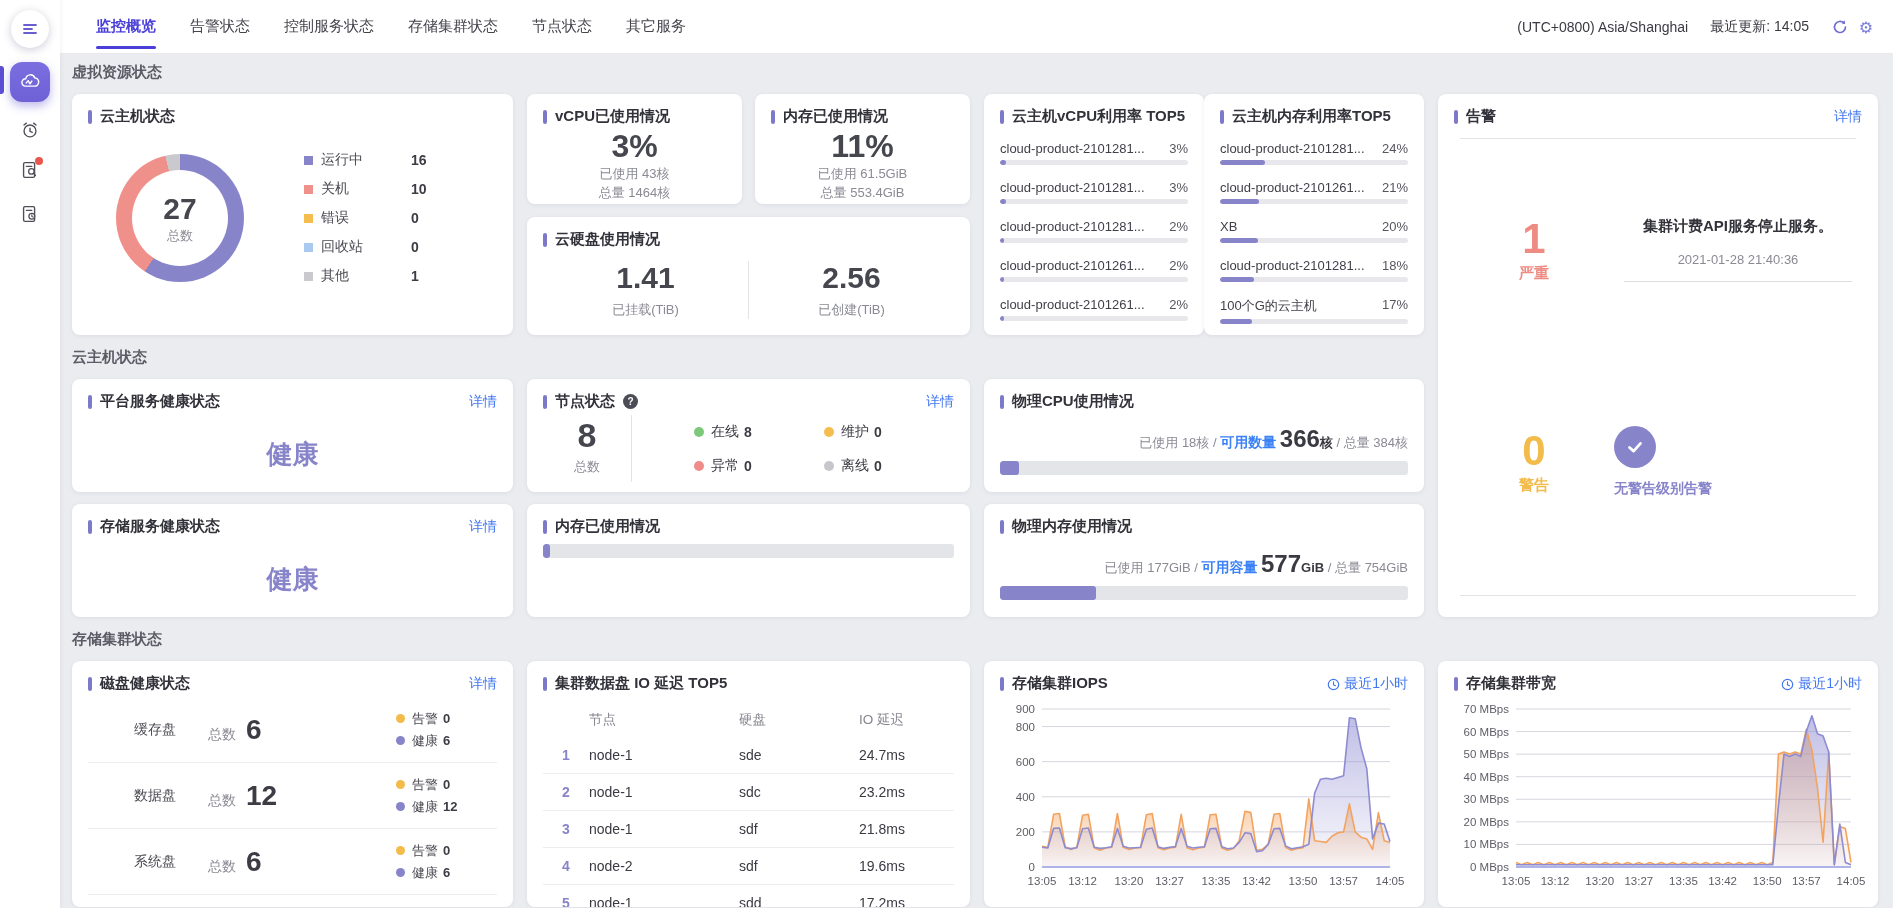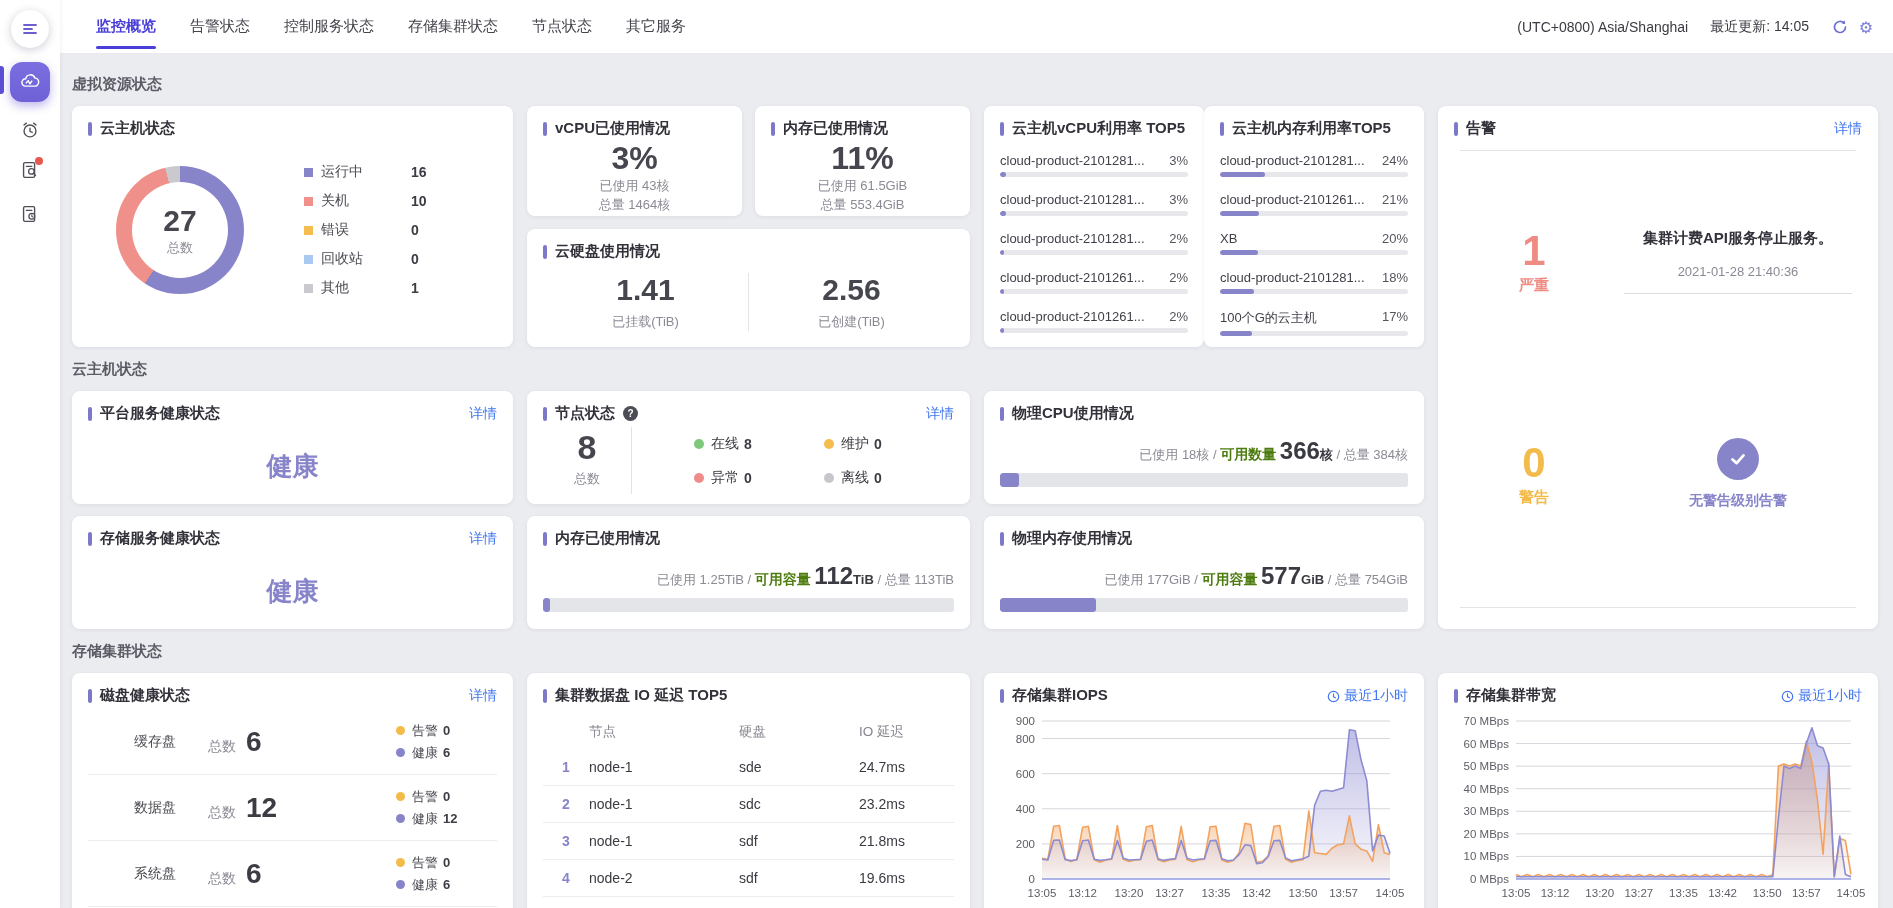--- a/index.html
+++ b/index.html
@@ -19,21 +19,21 @@
   .tabs { position:absolute; left:36px; top:0; height:54px; display:flex; }
   .tab { position:relative; margin-right:34px; line-height:52px; font-size:15px; color:#45454e; cursor:pointer; white-space:nowrap; }
   .tab.active { color:#4a3fd8; font-weight:bold; }
   .tab.active::after { content:""; position:absolute; left:0; right:0; bottom:5px; height:3px; border-radius:2px; background:#4a3fd8; }
   .header-right { position:absolute; right:18px; top:0; height:54px; display:flex; align-items:center; font-size:14px; color:#3a3a42; }
   .header-right .tz { margin-right:22px; }
   .header-right .upd { margin-right:14px; }
   .hicon { width:18px; height:18px; margin-left:8px; cursor:pointer; display:flex; align-items:center; justify-content:center; color:#7a7ed6; font-size:16px; }
 
   
-  .content { position:absolute; left:60px; top:54px; right:0; bottom:0; padding:20px 15px 0 12px; overflow:hidden; }
+  .content { position:absolute; left:60px; top:54px; right:0; bottom:0; padding:8px 15px 0 12px; overflow:hidden; }
   .grid { display:grid; grid-template-columns:441px 443px 440px 1fr; grid-template-rows:20px 241px 20px 113px 113px 20px 246px; column-gap:14px; row-gap:12px; }
   .sec-label { font-size:15px; color:#5c5c66; font-weight:bold; align-self:end; }
   .panel { background:#fff; border-radius:8px; box-shadow:0 1px 4px rgba(40,40,70,.07); padding:13px 16px; position:relative; overflow:hidden; }
   .ptitle { font-size:15px; font-weight:bold; color:#32323a; display:flex; align-items:center; }
   .ptitle::before { content:""; width:4px; height:14px; border-radius:2px; background:#7d79c9; margin-right:8px; flex:none; }
   .link { position:absolute; right:16px; top:14px; font-size:14px; color:#4478f0; cursor:pointer; display:flex; align-items:center; gap:4px; }
 
   
   .vm-body { display:flex; align-items:center; margin-top:14px; }
   .donut { position:relative; width:128px; height:128px; border-radius:50%; margin-left:28px; flex:none; }
@@ -73,41 +73,41 @@
   .alert-body { flex:1; display:flex; flex-direction:column; justify-content:space-around; padding:6px 0 14px 0; }
   .alert-block { display:flex; align-items:center; }
   .alert-num { width:160px; text-align:center; flex:none; }
   .alert-num b { font-size:42px; line-height:1.1; display:block; }
   .alert-num span { font-size:15px; font-weight:bold; display:block; margin-top:2px; }
   .crit b, .crit span { color:#ee8c84; }
   .warn b, .warn span { color:#f2bb4a; }
   .alert-detail { flex:1; text-align:center; padding:0 10px; }
   .alert-msg { font-size:15px; font-weight:bold; color:#32323a; }
   .alert-time { font-size:13px; color:#8a8a94; margin-top:16px; padding-bottom:14px; border-bottom:1px solid #dddde2; }
-  .no-warn { flex:1; display:flex; flex-direction:column; align-items:center; }
+  .no-warn { flex:1; display:flex; flex-direction:column; align-items:flex-start; }
   .check-circle { width:42px; height:42px; border-radius:50%; background:#8784ca; display:flex; align-items:center; justify-content:center; }
   .no-warn-text { margin-top:12px; font-size:14px; font-weight:bold; color:#8784ca; }
 
   
   .health-txt { text-align:center; font-size:26px; font-weight:bold; color:#8784ca; margin-top:26px; }
 
   
   .node-body { display:flex; align-items:center; margin-top:4px; }
   .node-total { width:150px; text-align:center; border-right:1px solid #e2e2e8; padding:2px 0 6px 0; }
   .node-total b { font-size:34px; color:#46464e; display:block; line-height:1.1; }
   .node-total span { font-size:13px; color:#8a8a94; margin-top:4px; display:block; }
   .node-legend { display:grid; grid-template-columns:130px 130px; row-gap:16px; margin-left:62px; }
   .nrow { display:flex; align-items:center; font-size:14px; color:#3c3c44; }
   .dot { width:10px; height:10px; border-radius:50%; flex:none; margin-right:7px; }
   .nrow b { margin-left:5px; }
   .qmark { width:15px; height:15px; border-radius:50%; background:#4c4c56; color:#fff; font-size:10px; font-weight:bold; display:inline-flex; align-items:center; justify-content:center; margin-left:8px; cursor:pointer; }
 
   
   .usage-line { text-align:right; margin-top:14px; font-size:13px; color:#8a8a94; }
-  .usage-line .dk { color:#4d7c0f; font-weight:bold; font-size:14px; }
+  .usage-line .dk { color:#3b82f6; font-weight:bold; font-size:14px; }
   .usage-line .bigv { color:#3a3a42; font-weight:bold; font-size:24px; }
   .usage-line .unit { color:#3a3a42; font-weight:bold; font-size:13px; }
   .pbar { margin-top:8px; height:14px; border-radius:3px; background:#e3e5e9; overflow:hidden; }
   .pbar i { display:block; height:100%; background:#8784ca; border-radius:3px; width:0; }
 
   
   .disk-row { display:flex; align-items:center; height:66px; border-bottom:1px solid #ededf0; }
   .disk-row .dlabel { width:120px; padding-left:46px; font-size:14px; color:#4a4a52; }
   .disk-row .dtotal { width:130px; font-size:14px; color:#8a8a94; display:flex; align-items:baseline; }
   .disk-row .dtotal b { font-size:28px; color:#3c3c44; margin-left:10px; }
@@ -461,23 +461,20 @@
   </div>
 
   <div class="panel">
     <div class="ptitle">存储服务健康状态</div>
     <span class="link">详情</span>
     <div class="health-txt">健康</div>
   </div>
 
   <div class="panel">
     <div class="ptitle">内存已使用情况</div>
-    <div class="usage-line">
-      <span>已使用 1.25TiB / </span><span class="dk">可用容量</span> <span class="bigv">112</span><span class="unit">TiB</span><span> / 总量 113TiB</span>
-    </div>
     <div class="pbar">
           <i style="width: 1.6%;"></i>
         </div>
   </div>
 
   <div class="panel">
     <div class="ptitle">物理内存使用情况</div>
     <div class="usage-line">
       <span>已使用 177GiB / </span><span class="dk">可用容量</span> <span class="bigv">577</span><span class="unit">GiB</span><span> / 总量 754GiB</span>
     </div>

